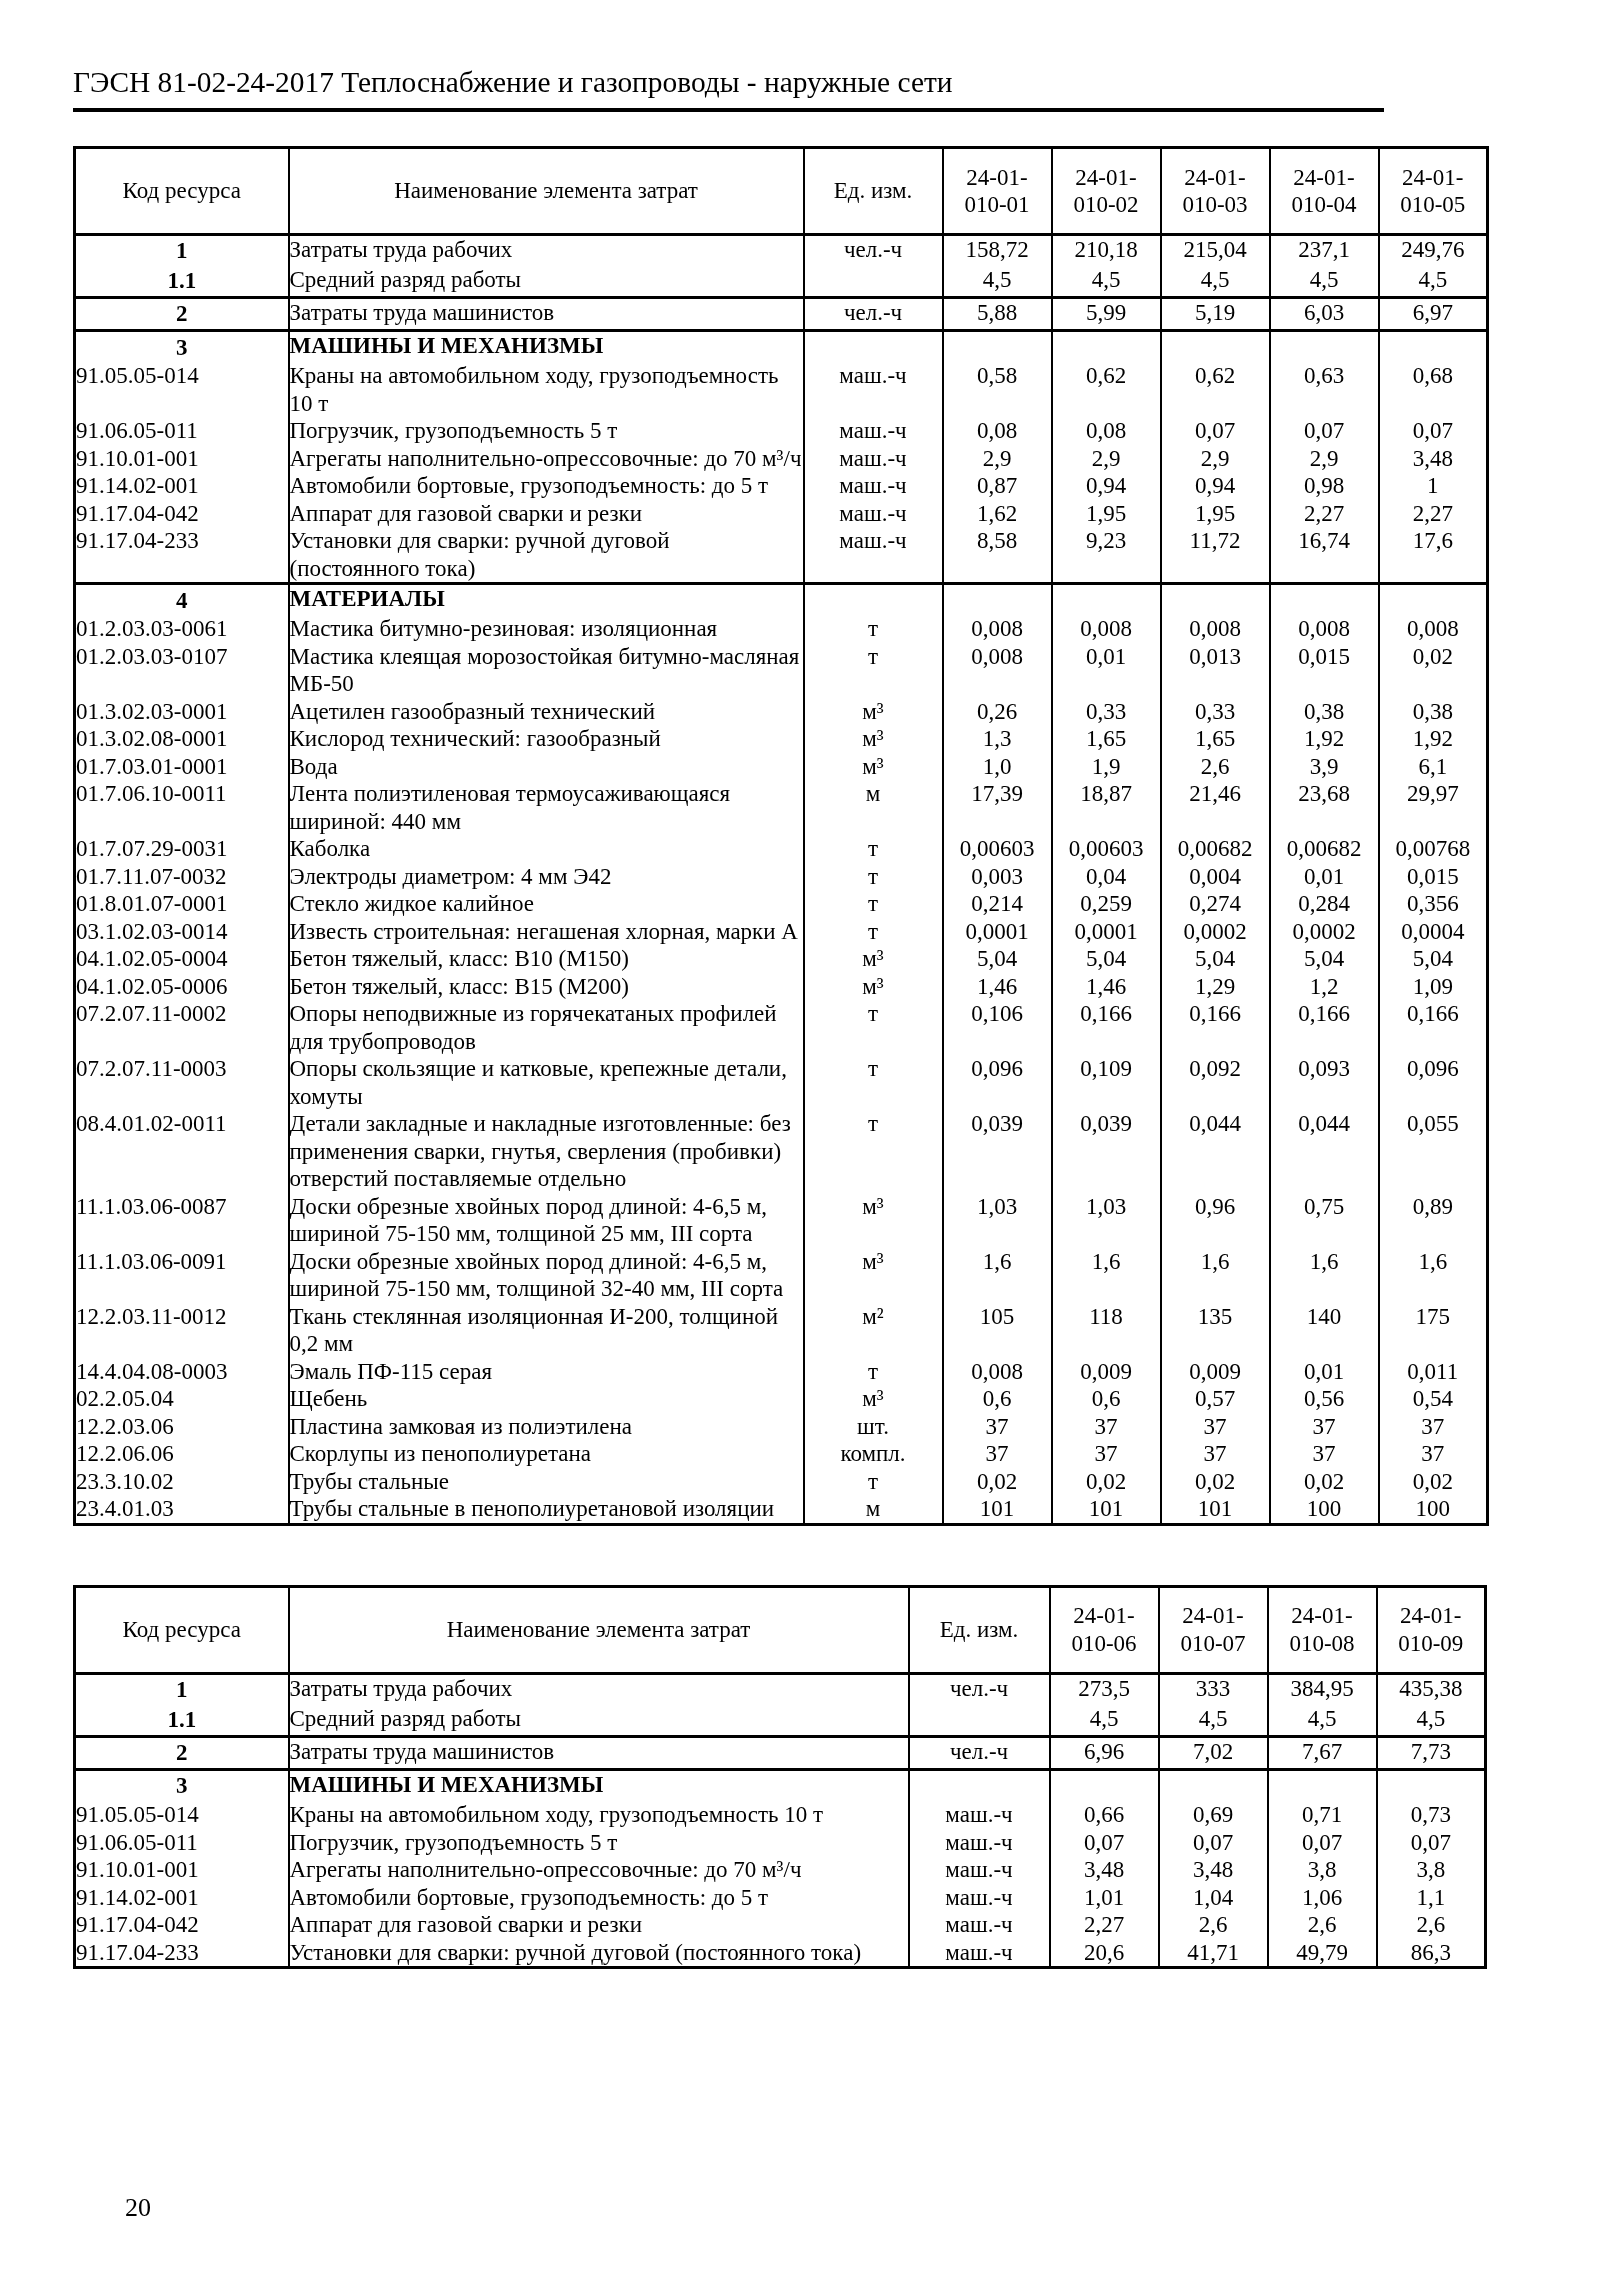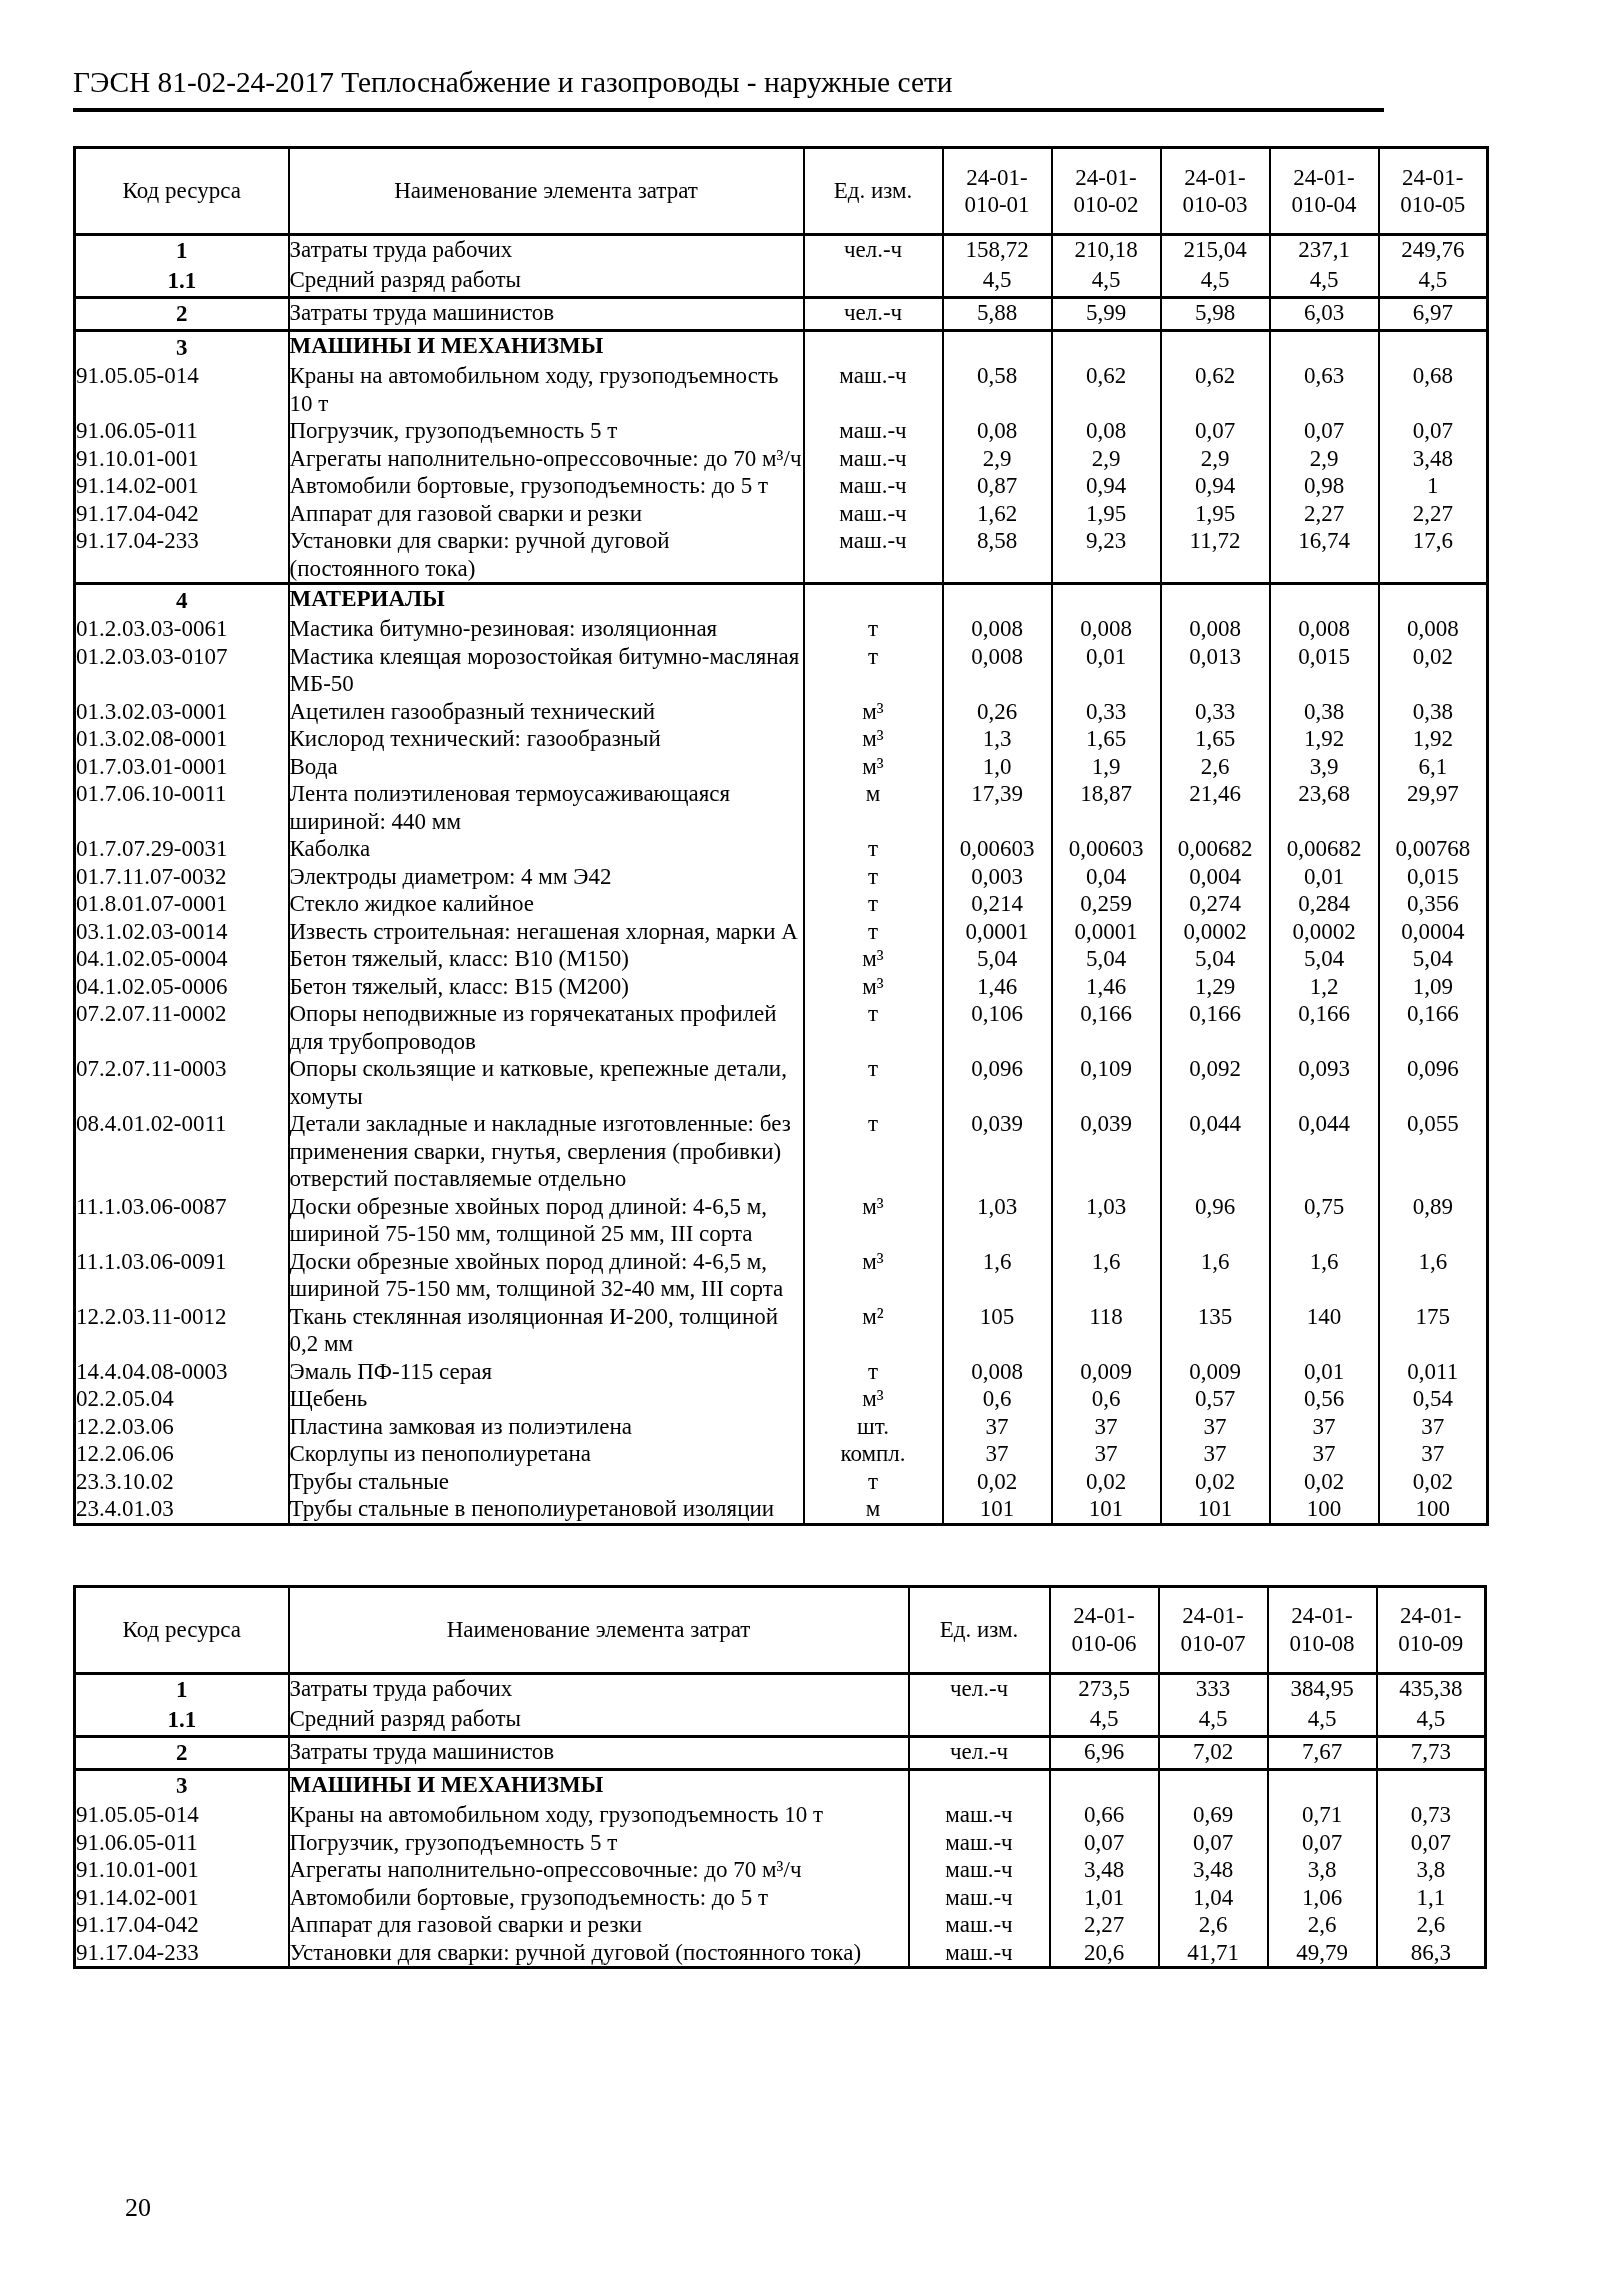--- a/index.html
+++ b/index.html
@@ -141,21 +141,21 @@
             <td class="val">4,5</td>
           </tr>
         </tbody>
         <tbody>
           <tr>
             <td class="code center bold">2</td>
             <td class="name">Затраты труда машинистов</td>
             <td class="unit">чел.-ч</td>
             <td class="val">5,88</td>
             <td class="val">5,99</td>
-            <td class="val">5,98</td>
+            <td class="val">5,19</td>
             <td class="val">6,03</td>
             <td class="val">6,97</td>
           </tr>
         </tbody>
         <tbody>
           <tr>
             <td class="code center bold">3</td>
             <td class="name bold">МАШИНЫ И МЕХАНИЗМЫ</td>
             <td class="unit"></td>
             <td class="val"></td>

